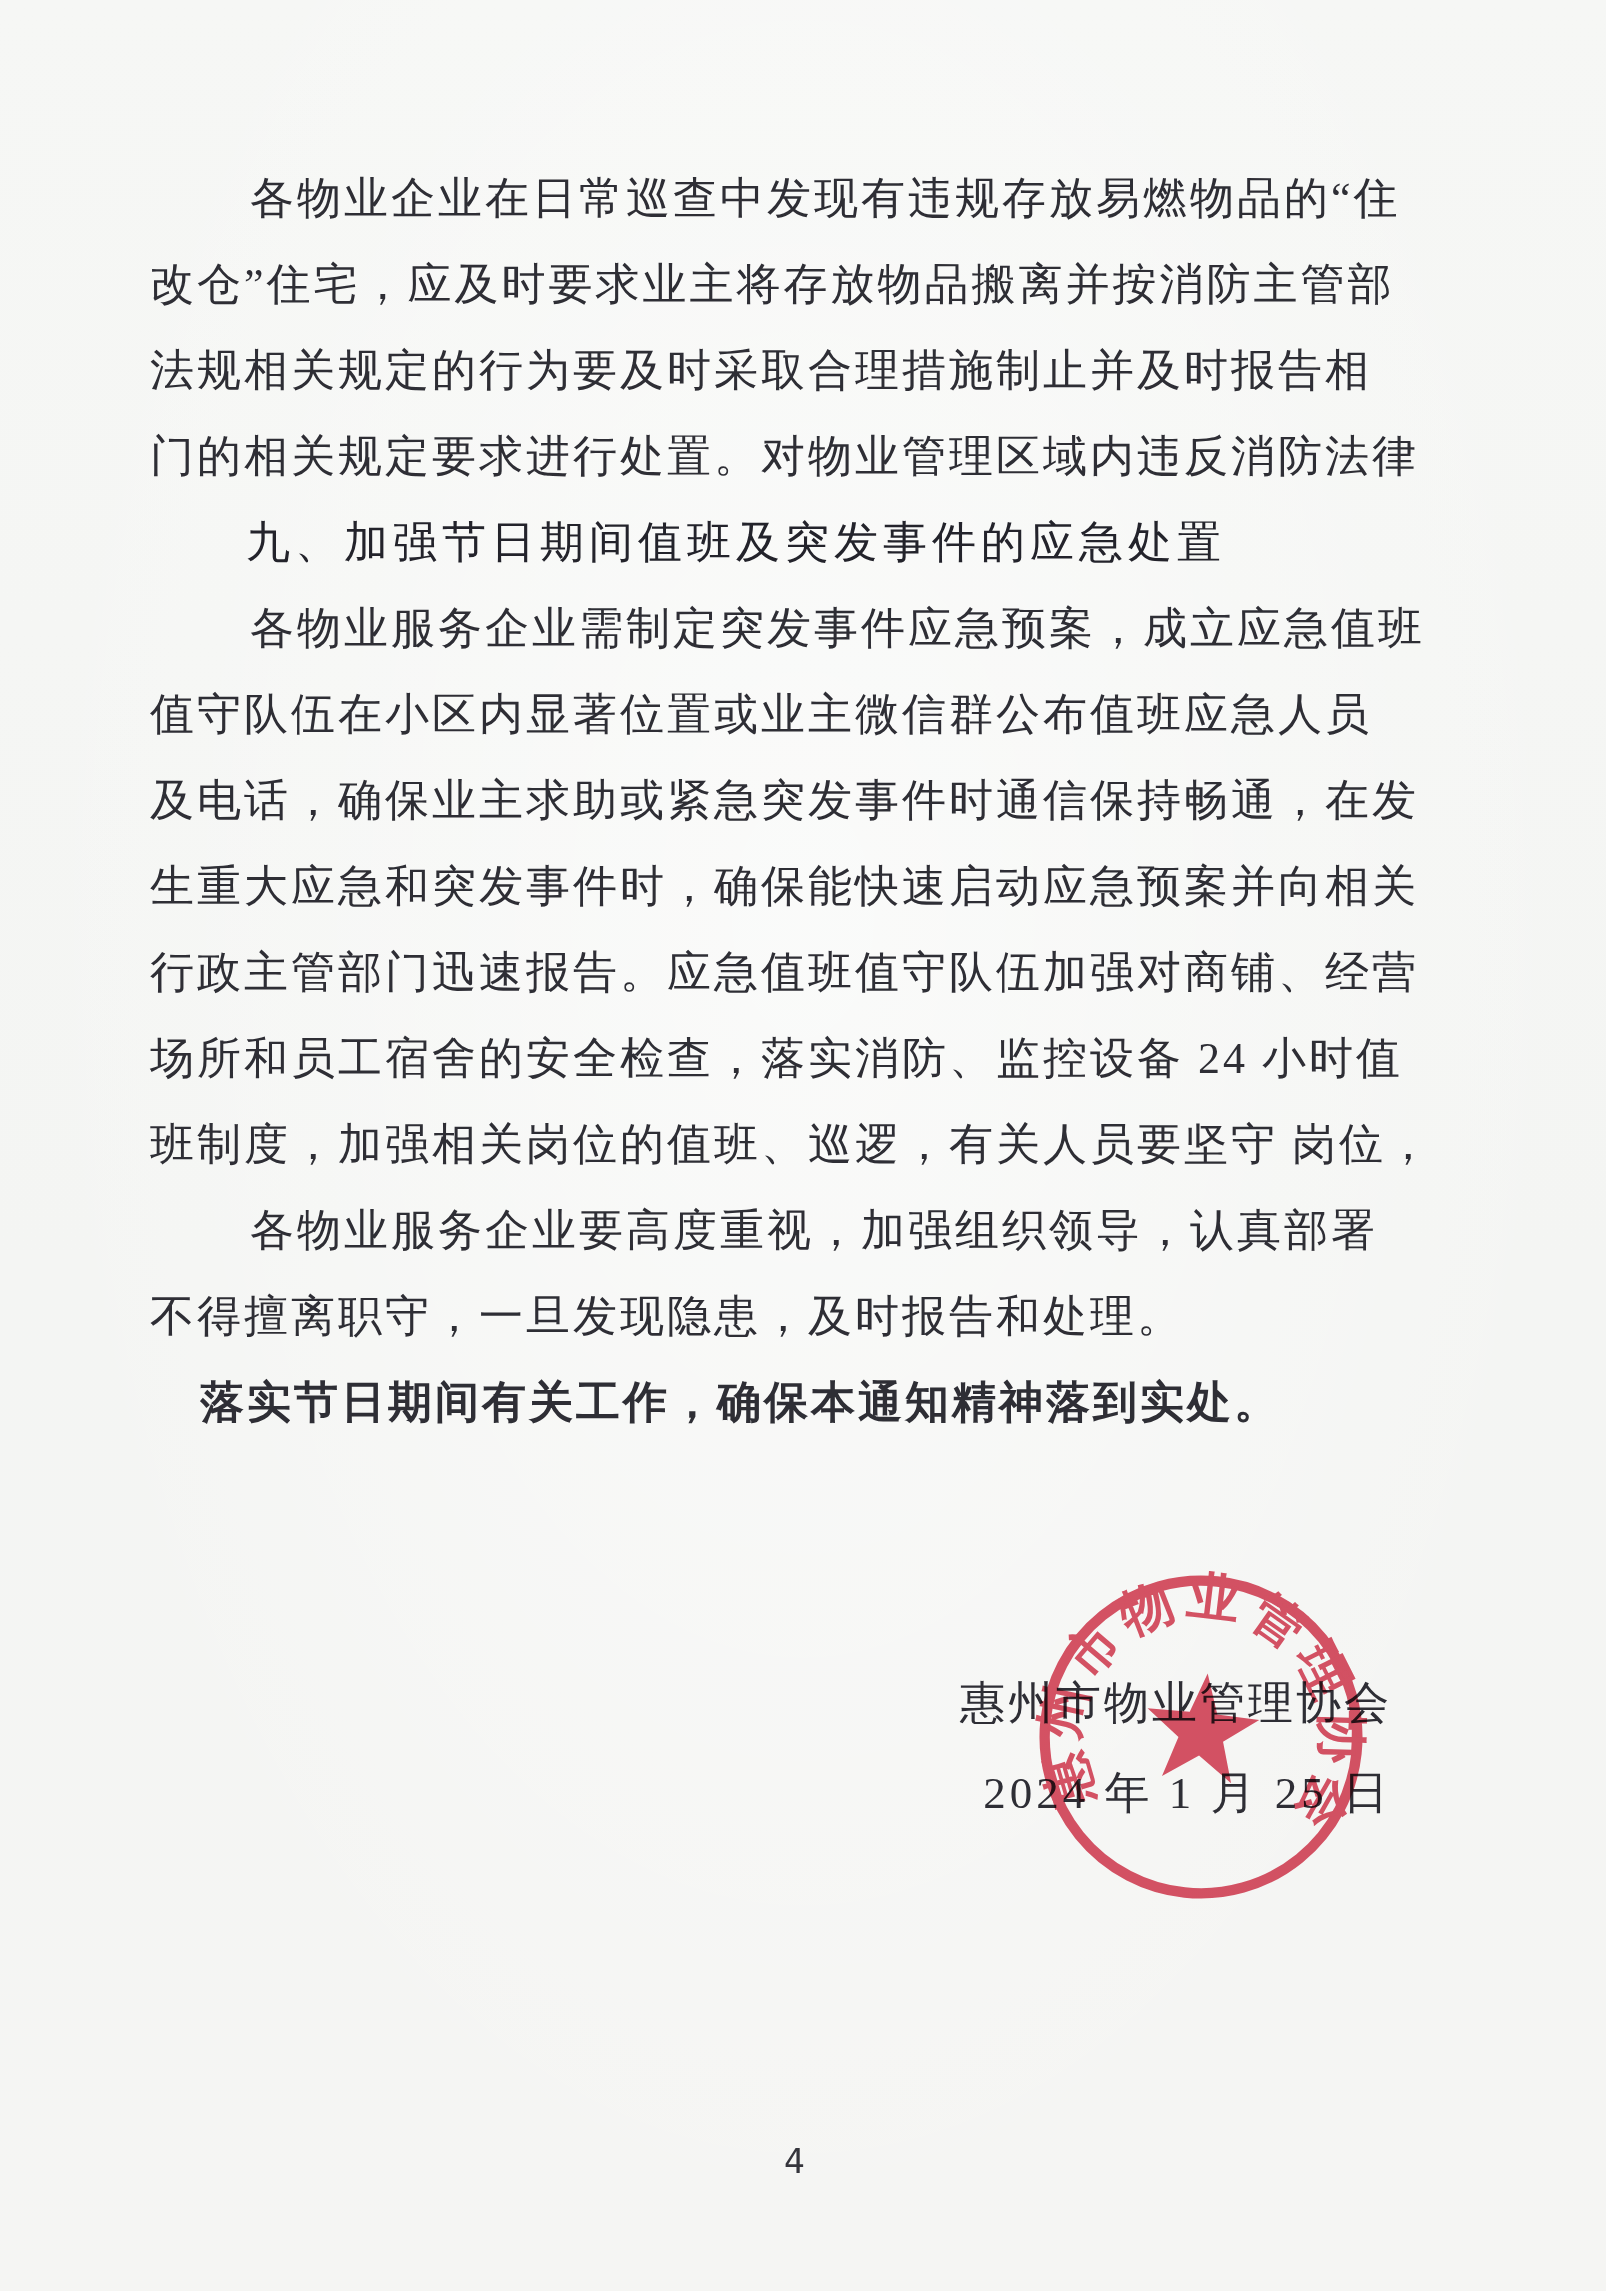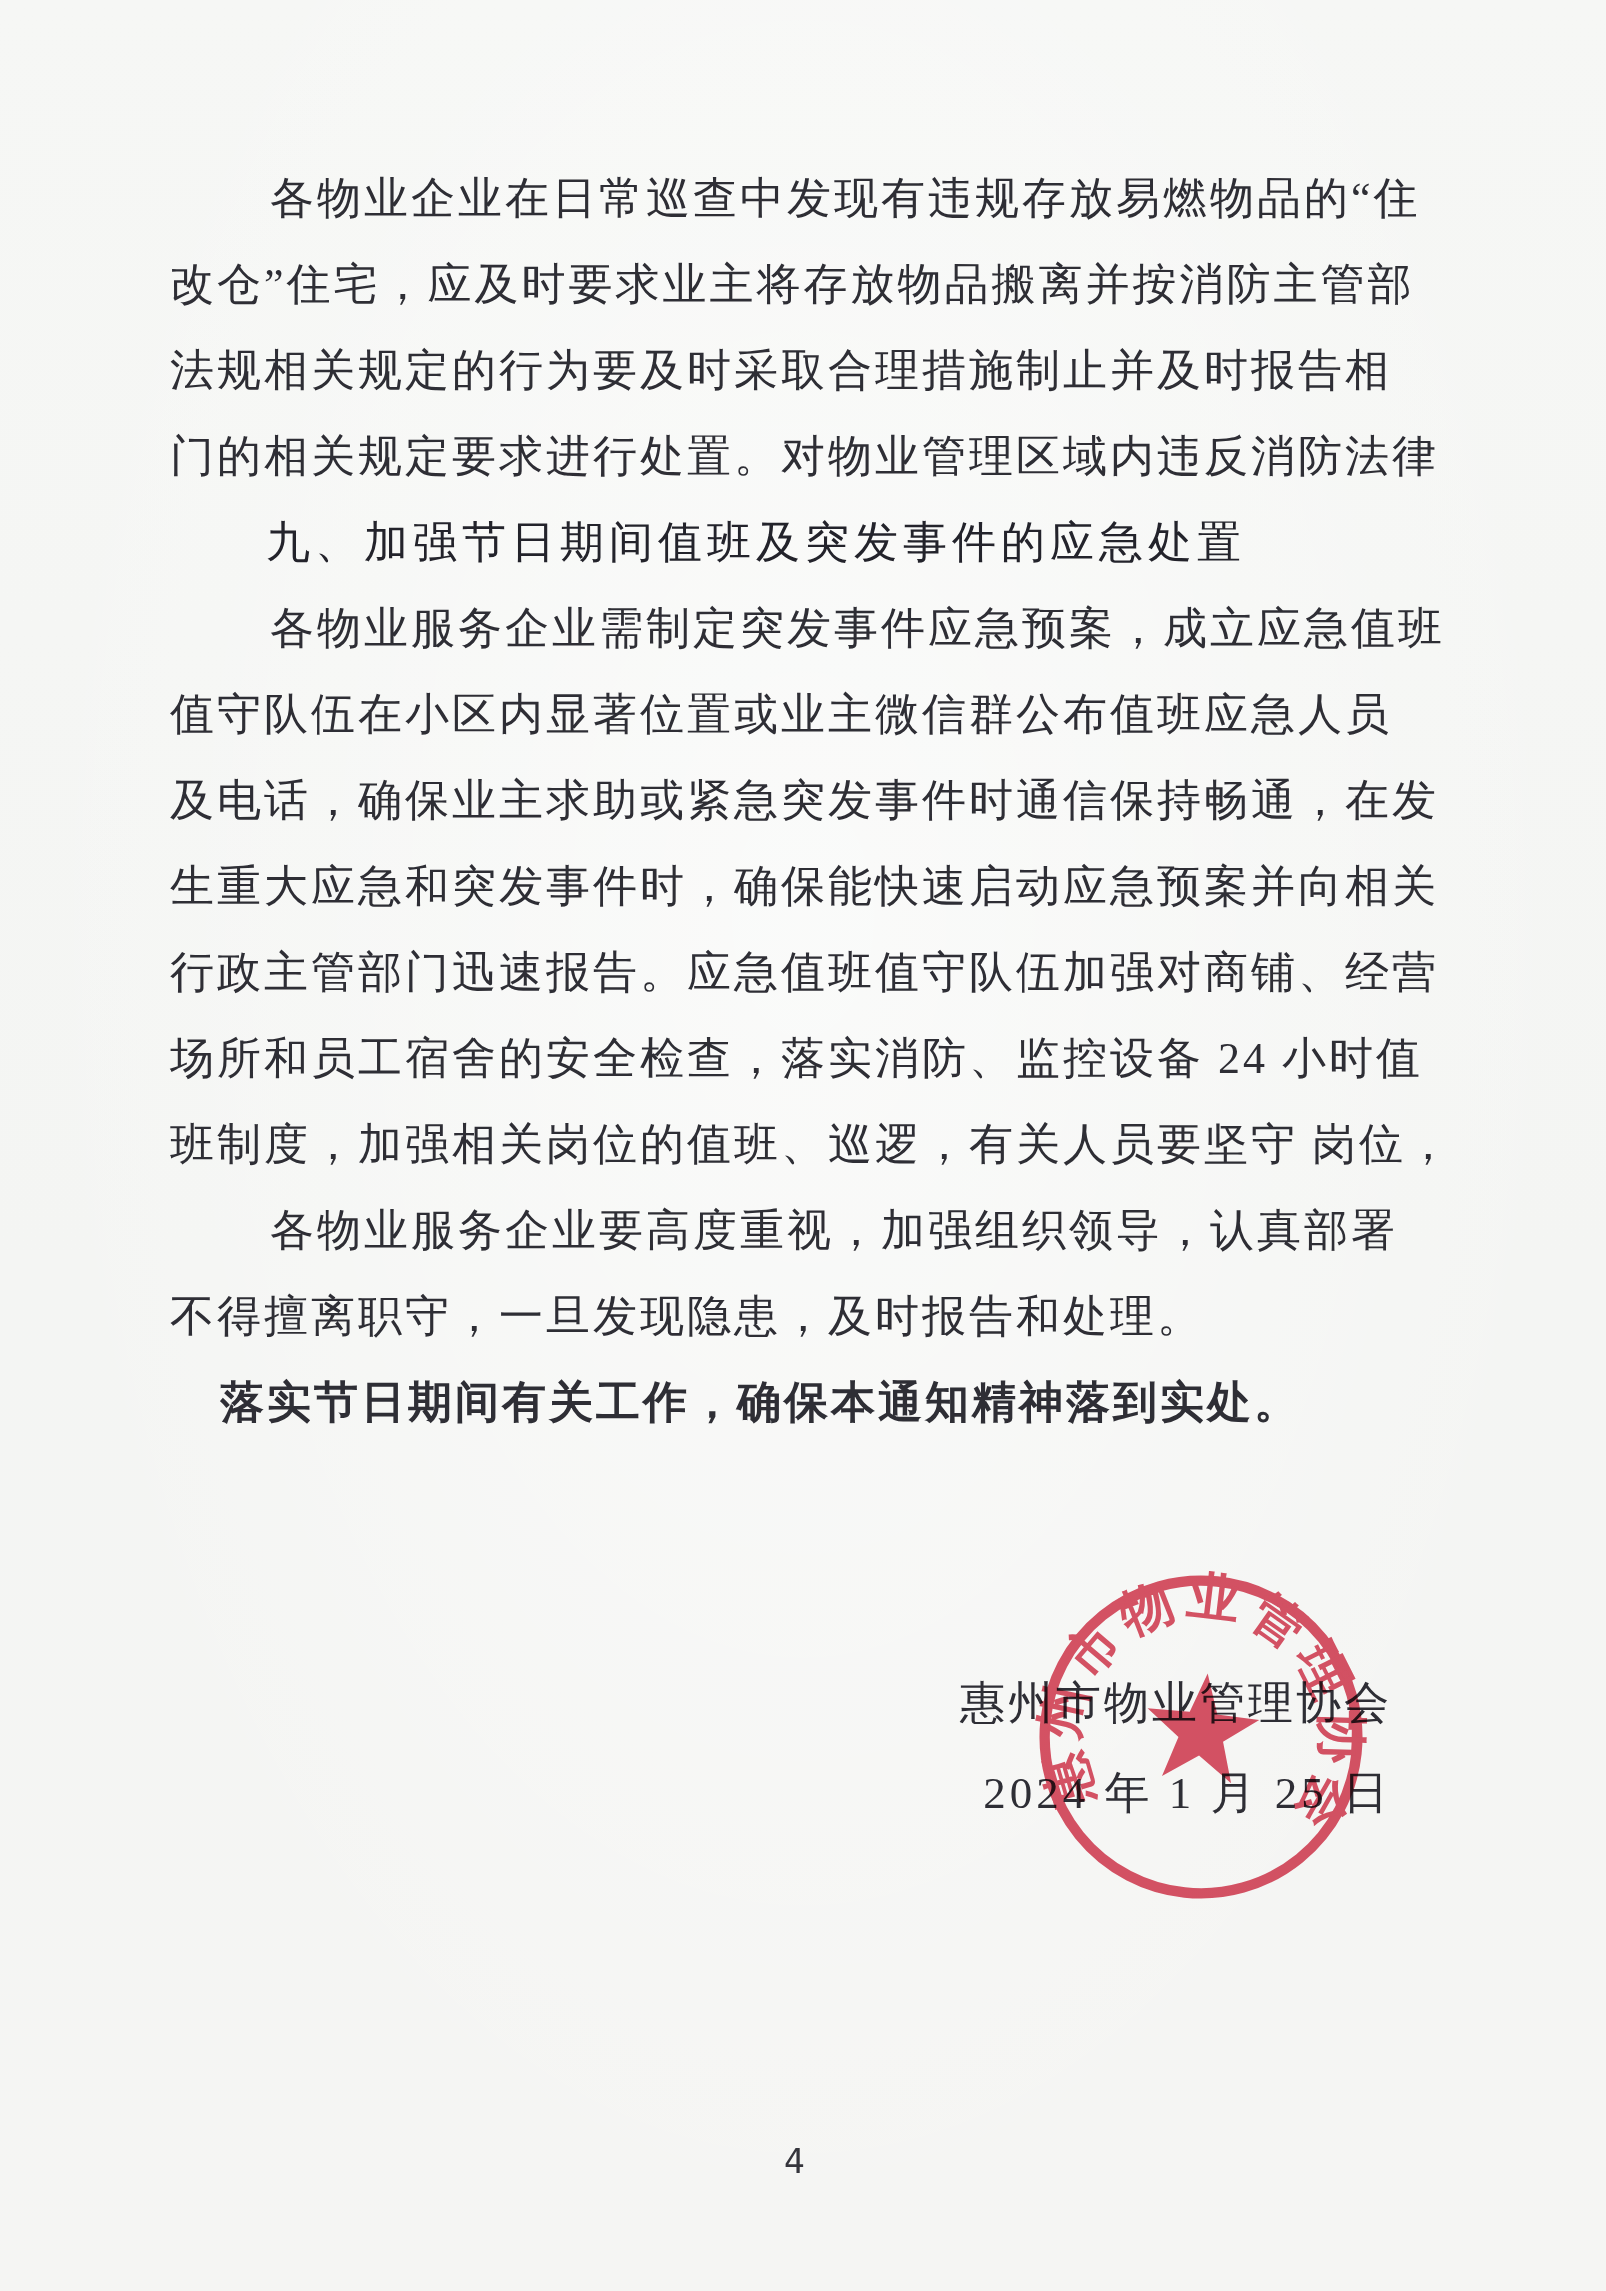--- a/index.html
+++ b/index.html
@@ -20,21 +20,20 @@
   .doc-body{
     position:absolute;
     left:150px; top:156px; width:1240px;
     font-size:44px;
     line-height:86px;
     letter-spacing:3px;
   }
   .line{
     white-space:nowrap;
     height:86px;
-    margin-left:20px;
   }
   .indent{ text-indent:100px; }
   .small-indent{ text-indent:50px;font-weight:bold; }
   .heading{
     font-weight:400;
     text-indent:96px;
     letter-spacing:5px;
     color:#23232b;
   }
   .signature{

